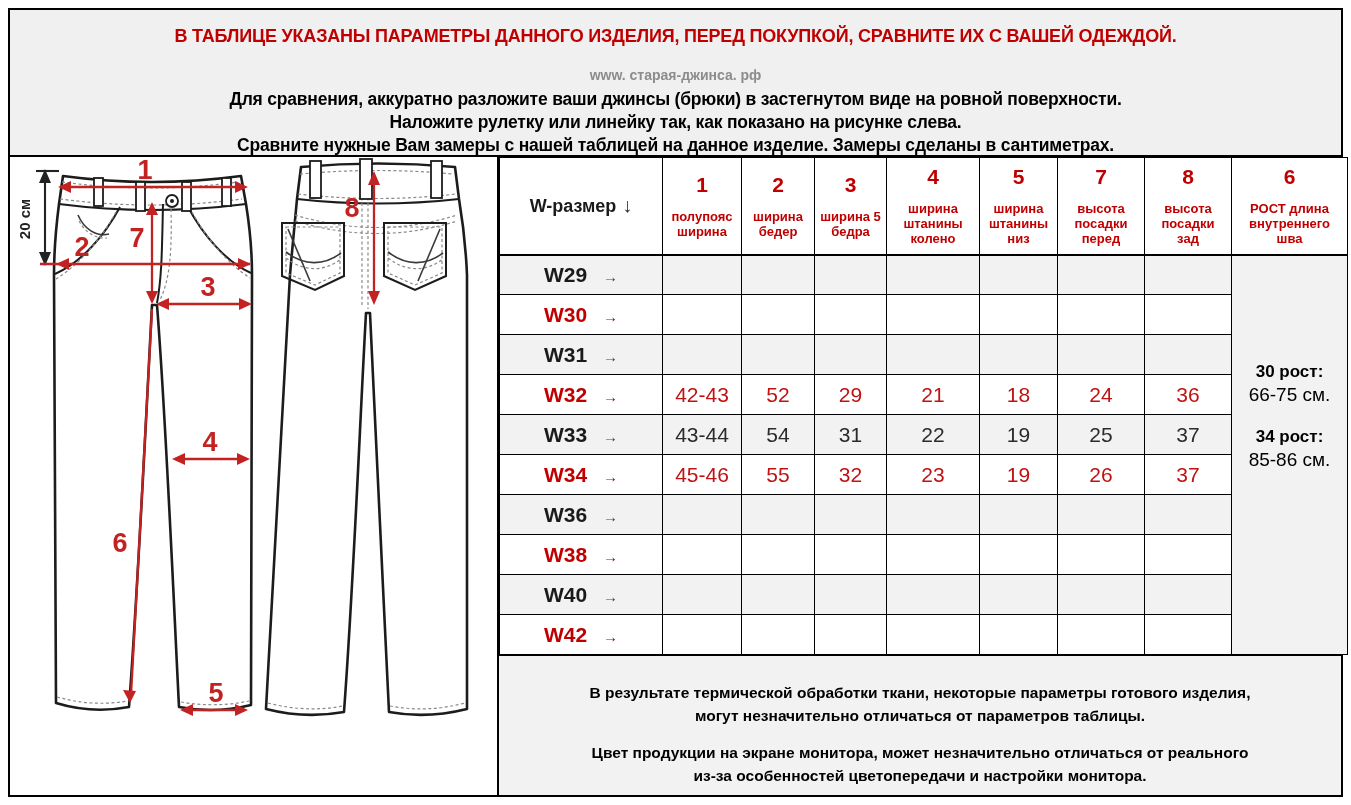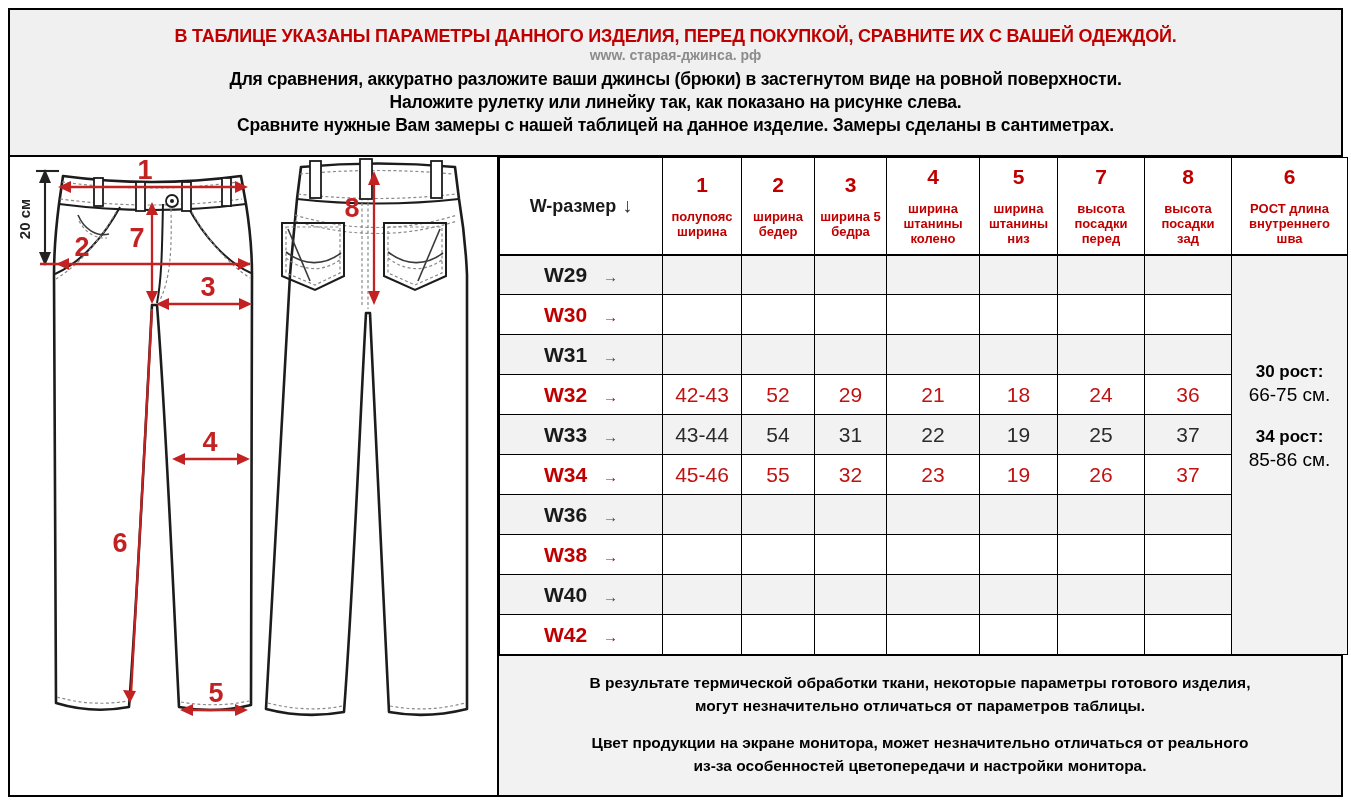--- a/index.html
+++ b/index.html
@@ -19,21 +19,21 @@
     position:absolute;left:8px;top:8px;width:1335px;height:789px;
     border:2px solid #000;background:#fff;display:flex;flex-direction:column;
   }
   
   .header{
     height:147px;background:var(--band-gray);border-bottom:2px solid #000;
     text-align:center;padding-top:16px;flex:none;
   }
   .title{
     font-size:18px;font-weight:bold;color:var(--red);letter-spacing:-0.2px;
-    margin-bottom:0;
+    margin-bottom:20px;
   }
   .www{
     font-size:14px;font-weight:bold;color:#8c8c8c;margin-bottom:5px;text-align:center;
   }
   .instr{
     font-size:17.5px;font-weight:bold;color:#000;line-height:23px;letter-spacing:-0.2px;
   }
   
   .content{flex:1;display:flex;min-height:0;}
   .drawing{width:487px;flex:none;position:relative;background:#fff;}
@@ -58,21 +58,21 @@
   td.val{font-size:21px;font-weight:normal;color:#2b2b2b;}
   tr.hl td.val{color:#c11212;}
   td.rost{background:var(--row-gray) !important;vertical-align:middle;}
   .rost-inner{transform:translateY(-38px);}
   .rost-block{margin:19px 0;}
   .rost-b{font-size:17px;font-weight:bold;line-height:22px;color:#000;text-align:center;}
   .rost-n{font-size:19px;font-weight:normal;line-height:24px;color:#000;}
   
   .notes{
     flex:1;border-top:1px solid #000;background:var(--row-gray);
-    display:flex;flex-direction:column;justify-content:center;gap:14px;padding:4px 14px 8px;
+    display:flex;flex-direction:column;justify-content:flex-end;gap:14px;padding:4px 14px 8px;
   }
   .note{font-size:15.5px;font-weight:bold;text-align:center;line-height:23px;color:#000;}
   
   .outline{fill:#fff;stroke:var(--ink);stroke-width:2.6;stroke-linejoin:round;}
   .line2{fill:none;stroke:var(--ink);stroke-width:2;}
   .line1{fill:none;stroke:#3a3a3a;stroke-width:1.6;}
   .stitch{fill:none;stroke:#8a8a8a;stroke-width:1.2;stroke-dasharray:3 2.5;}
   .loop{fill:#fff;stroke:var(--ink);stroke-width:1.8;}
   .rline{stroke:var(--arrow-red);stroke-width:2.3;fill:none;}
   .rhead{fill:var(--arrow-red);stroke:none;}

